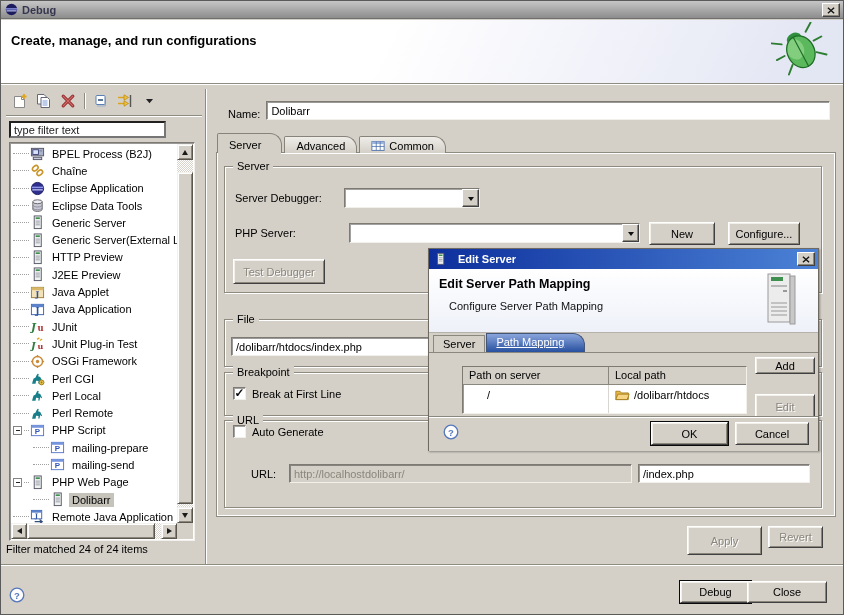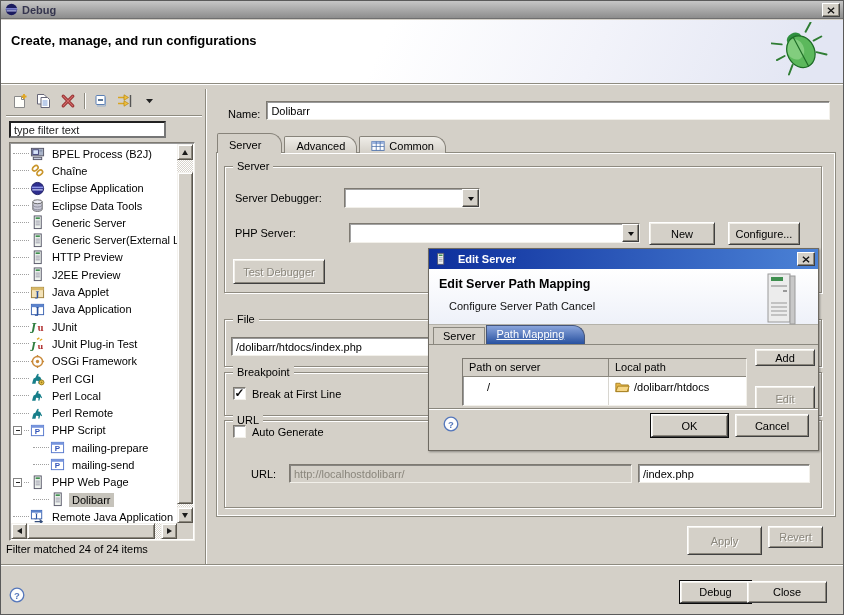--- a/index.html
+++ b/index.html
@@ -147,21 +147,21 @@
 
   
   .dialog { position:absolute; left:427px; top:247px; width:391px; height:203px;
             background:#d4d0c8; border:1px solid #6e6a62; z-index:10;
             box-shadow:1px 1px 2px rgba(0,0,0,.35); }
   .dlg-titlebar { height:20px; background:linear-gradient(to right,#0d2f9c,#4b82d6);
                   display:flex; align-items:center; gap:5px; padding:0 4px; position:relative; }
   .dlg-titlebar .t-icon svg { width:13px; height:14px; }
   .dlg-tt { font-size:11px; font-weight:bold; color:#fff; }
   .dlg-close { top:3px; right:3px; }
-  .dlg-header { height:56px; background:linear-gradient(#ffffff,#eef1f9);
+  .dlg-header { height:64px; background:linear-gradient(#ffffff,#eef1f9);
                 border-bottom:1px solid #b4b2aa; position:relative;text-align:center; }
   .dlg-h1 { position:absolute; left:10px; top:8px; font-size:12.5px; font-weight:bold; color:#000; }
   .dlg-h2 { position:absolute; left:20px; top:31px; font-size:11px; color:#111; }
   .dlg-art { position:absolute; right:16px; top:3px; }
   .dlg-art svg { width:40px; height:57px; display:block; }
   .dlg-tabs { height:20px; display:flex; align-items:flex-end; padding-left:4px;
               border-bottom:1px solid #8a877e; }
   .dlg-tab { height:17px; padding:2px 9px 0; font-size:11px; background:#d4d0c8;
              border:1px solid #8a877e; border-bottom:none; margin-right:1px; }
   .dlg-tab.active { height:19px; color:#fff; text-decoration:underline;
@@ -656,21 +656,21 @@
       <span class="win-close dlg-close" style="position:absolute">
           <span>
             <svg viewBox="0 0 10 9">
               <path d="M1 1 L9 8 M9 1 L1 8" stroke="#111" stroke-width="1.7"></path>
             </svg>
           </span>
         </span>
     </div>
     <div class="dlg-header">
       <div class="dlg-h1">Edit Server Path Mapping</div>
-      <div class="dlg-h2">Configure Server Path Cancel</div>
+      <div class="dlg-h2">Configure Server Path Mapping</div>
       <span class="dlg-art">
           <svg viewBox="0 0 40 57">
             <rect x="6" y="2" width="22" height="48" fill="#ececec" stroke="#9a9a9a"></rect>
             <rect x="28" y="4" width="5" height="48" fill="#c8c8c8" stroke="#9a9a9a"></rect>
             <rect x="9" y="5" width="12" height="4" fill="#3f8f4f"></rect>
             <rect x="9" y="13" width="16" height="2" fill="#b8b8b8"></rect>
             <rect x="21" y="18" width="4" height="2" fill="#999"></rect>
             <rect x="9" y="30" width="16" height="2" fill="#c2c2c2"></rect>
             <rect x="9" y="34" width="16" height="2" fill="#c2c2c2"></rect>
             <rect x="9" y="38" width="16" height="2" fill="#c2c2c2"></rect>

